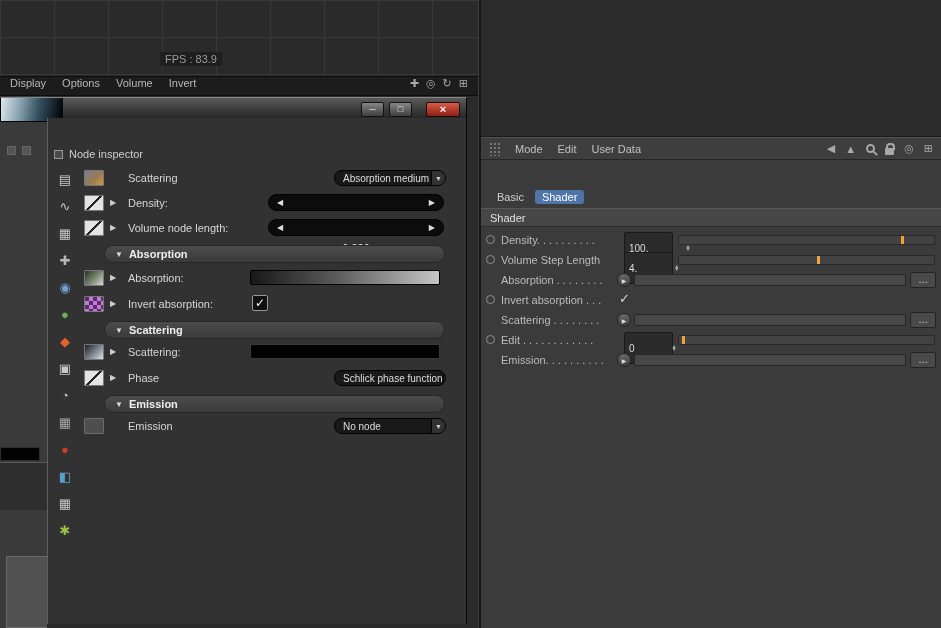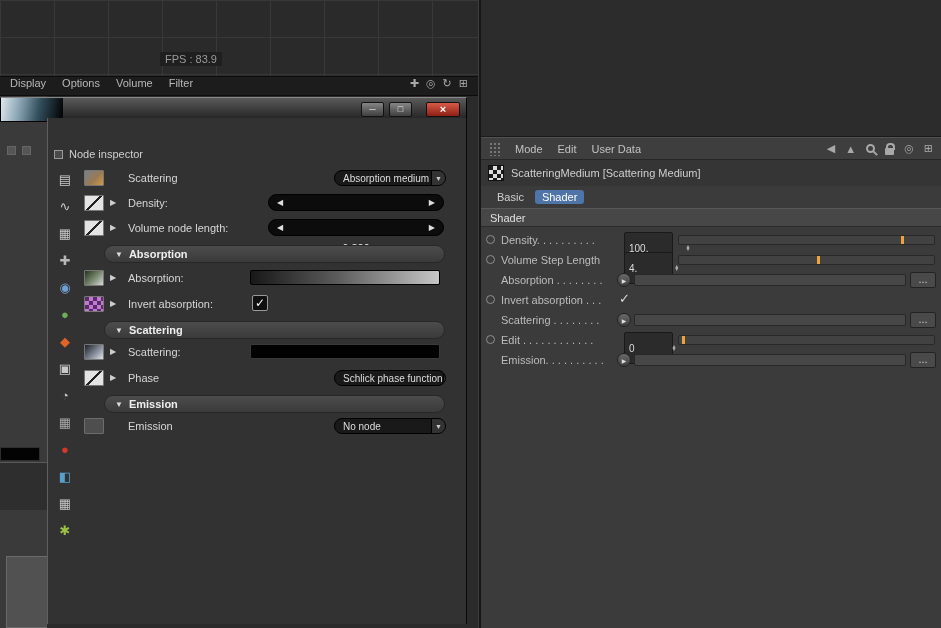--- a/index.html
+++ b/index.html
@@ -116,21 +116,21 @@
 <div class="screen">
 
   <div class="abs viewport">
     <div class="abs fps">FPS : 83.9</div>
   </div>
 
   <div class="abs menubar">
     <span class="mitem">Display</span>
     <span class="mitem">Options</span>
     <span class="mitem">Volume</span>
-    <span class="mitem">Filter</span>
+    <span class="mitem">Invert</span>
     <span class="vp-icons">
       <span>✚</span>
       <span>◎</span>
       <span>↻</span>
       <span>⊞</span>
     </span>
   </div>
 
   <div class="abs vdivider"></div>
 
@@ -277,24 +277,20 @@
       <span class="attr-hicons">
         <span>◀</span>
         <span>▲</span>
         <span class="icon-mag"></span>
         <span class="icon-lock"></span>
         <span>◎</span>
         <span>⊞</span>
       </span>
     </div>
 
-    <div class="attr-objrow">
-      <span class="checker16"></span>
-      <span>ScatteringMedium [Scattering Medium]</span>
-    </div>
 
     <div class="attr-tabs">
       <span class="tab">Basic</span>
       <span class="tab active">Shader</span>
     </div>
 
     <div class="attr-sec">Shader</div>
 
     <div class="arows">
 

